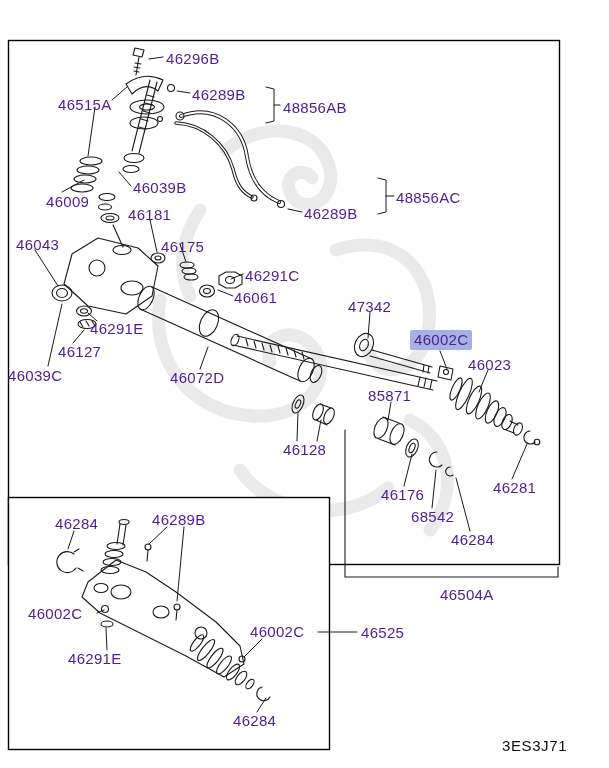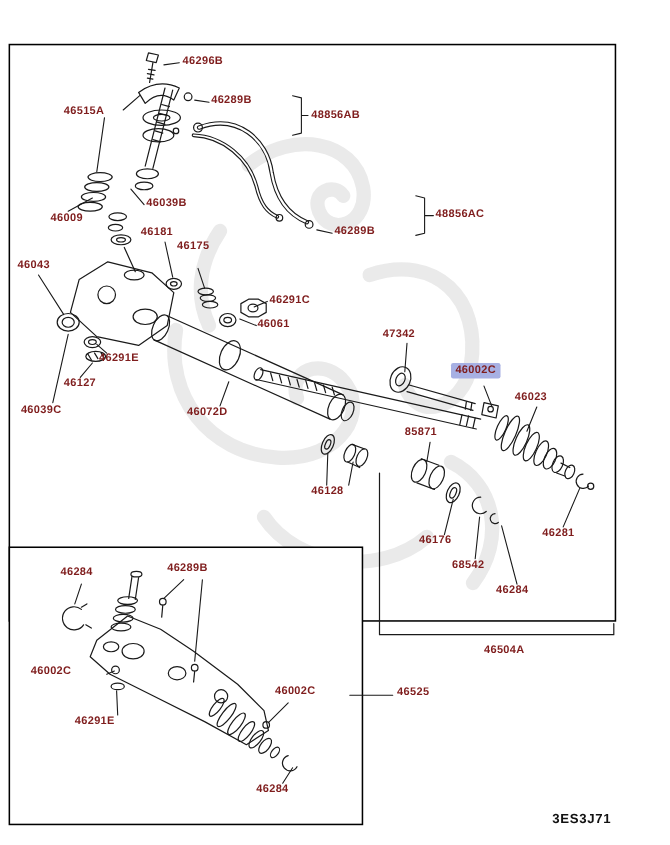--- a/index.html
+++ b/index.html
@@ -3,26 +3,26 @@
 <meta charset="utf-8">
 <style>
   html,body{margin:0;padding:0;}
   body{
     width:609px;height:768px;background:#ffffff;position:relative;overflow:hidden;
     font-family:"Liberation Sans", sans-serif;
   }
   .stage{position:absolute;inset:0;}
   svg.art{position:absolute;left:0;top:0;}
   .lbl{
-    position:absolute;font-weight:700;font-size:10px;color:#7f1d1d;
+    position:absolute;font-weight:400;font-size:15px;color:#4c1d95;
     letter-spacing:.3px;white-space:nowrap;line-height:1.2;cursor:pointer;
   }
   .lbl.hl{padding:1px 4px;margin-left:-4px;margin-top:-1px;border-radius:2px;}
   .code-stamp{
-    position:absolute;font-weight:700;font-size:12px;color:#111;letter-spacing:.6px;
+    position:absolute;font-weight:400;font-size:15px;color:#111;letter-spacing:.6px;
   }
 </style>
 </head>
 <body>
 
 <div class="stage">
 
 <svg class="art" width="609" height="768" viewBox="0 0 609 768">
 
   <g fill="none" stroke="#d9d9d9" stroke-width="13" stroke-linecap="round" opacity="0.55">
@@ -285,29 +285,29 @@
 </svg>
 
 <div>
   <span class="lbl" style="left:166px;top:50px">46296B</span>
   <span class="lbl" style="left:58px;top:96px">46515A</span>
   <span class="lbl" style="left:192px;top:86px">46289B</span>
   <span class="lbl" style="left:283px;top:99px">48856AB</span>
   <span class="lbl" style="left:133px;top:179px">46039B</span>
   <span class="lbl" style="left:46px;top:193px">46009</span>
   <span class="lbl" style="left:128px;top:206px">46181</span>
-  <span class="lbl" style="left:161px;top:218px">46175</span>
+  <span class="lbl" style="left:161px;top:238px">46175</span>
   <span class="lbl" style="left:16px;top:236px">46043</span>
   <span class="lbl" style="left:396px;top:189px">48856AC</span>
   <span class="lbl" style="left:304px;top:205px">46289B</span>
   <span class="lbl" style="left:245px;top:267px">46291C</span>
   <span class="lbl" style="left:234px;top:289px">46061</span>
   <span class="lbl" style="left:90px;top:320px">46291E</span>
   <span class="lbl" style="left:58px;top:343px">46127</span>
-  <span class="lbl" style="left:19px;top:367px">46039C</span>
+  <span class="lbl" style="left:8px;top:367px">46039C</span>
   <span class="lbl" style="left:170px;top:369px">46072D</span>
   <span class="lbl" style="left:348px;top:298px">47342</span>
   <span class="lbl hl" style="left: 414px; top: 331px; background-color: rgb(167, 176, 227);">46002C</span>
   <span class="lbl" style="left:468px;top:356px">46023</span>
   <span class="lbl" style="left:368px;top:387px">85871</span>
   <span class="lbl" style="left:283px;top:441px">46128</span>
   <span class="lbl" style="left:381px;top:486px">46176</span>
   <span class="lbl" style="left:411px;top:508px">68542</span>
   <span class="lbl" style="left:451px;top:531px">46284</span>
   <span class="lbl" style="left:493px;top:479px">46281</span>

